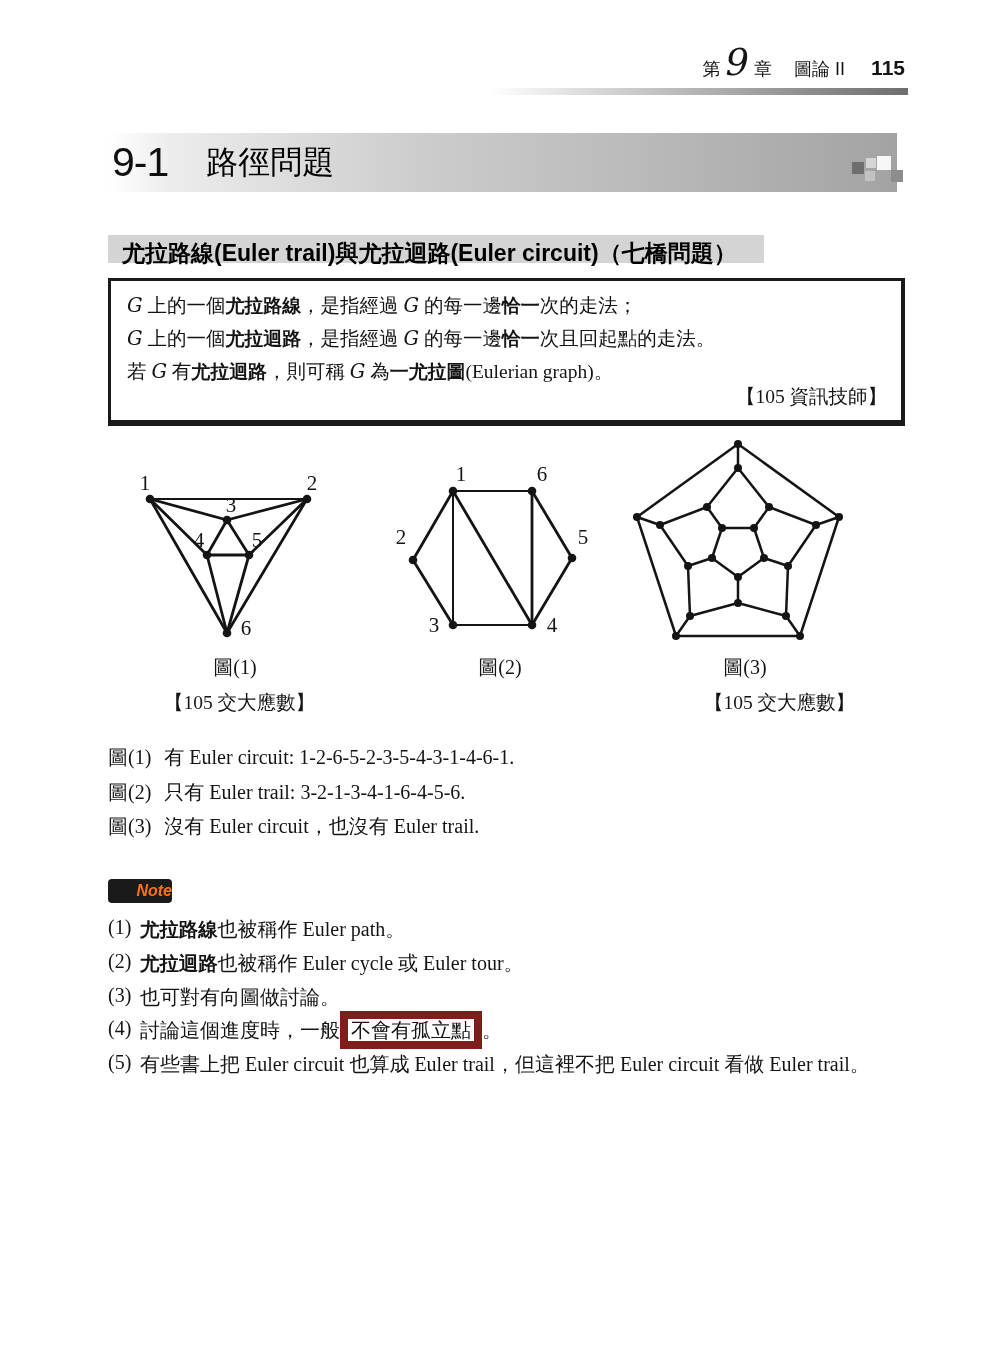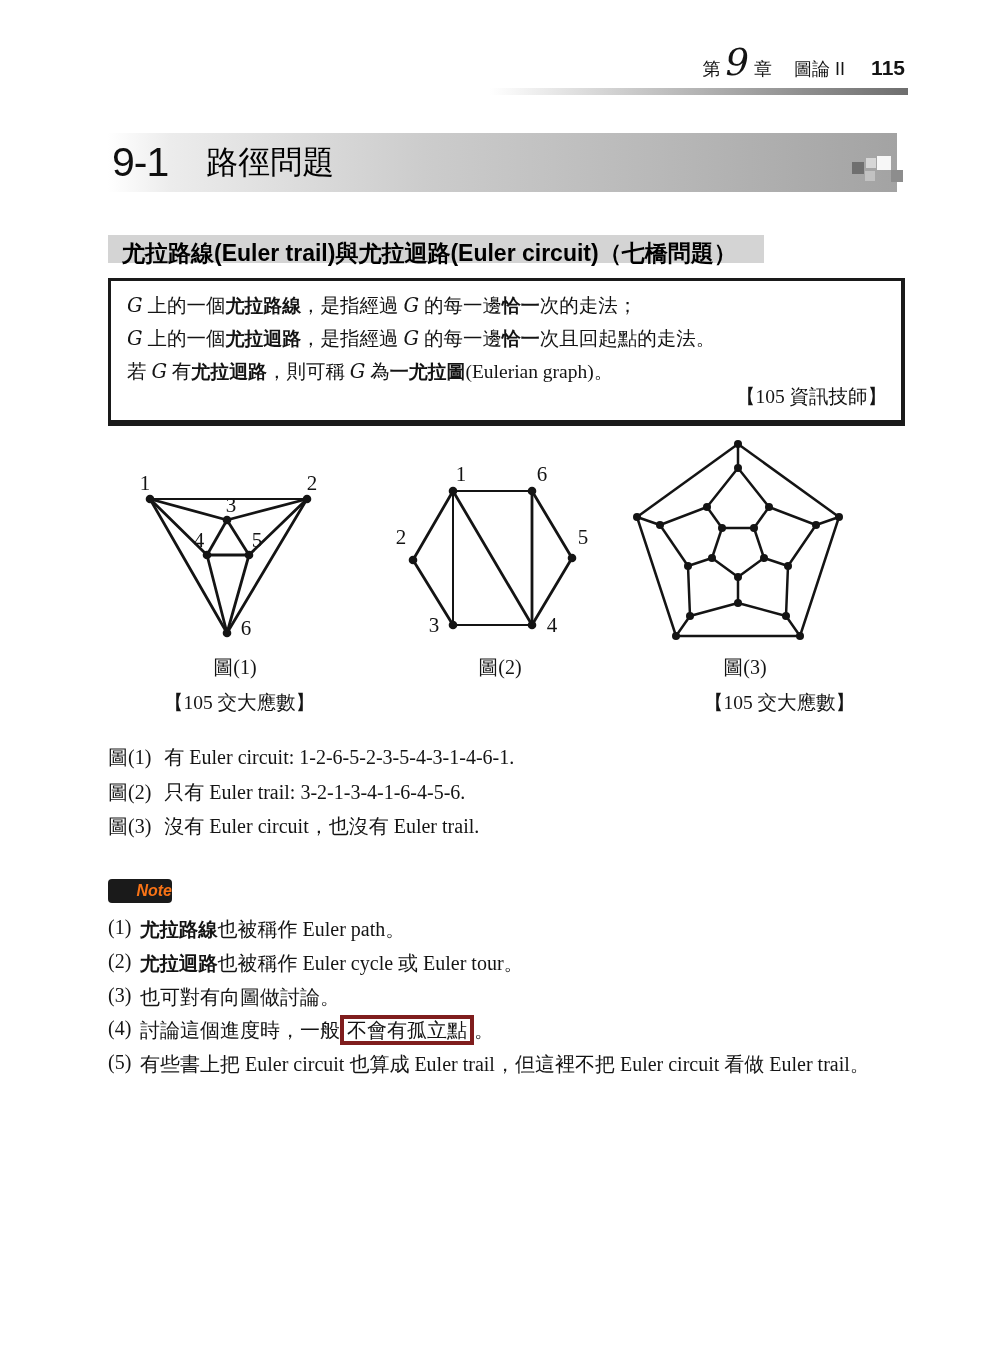--- a/index.html
+++ b/index.html
@@ -48,21 +48,21 @@
   
   .def-box {
     position:absolute; left:108px; top:278px; width:797px; height:148px;
     border:3px solid #1a1a1a; border-right-width:4px; border-bottom-width:6px;
     padding:8px 14px 6px 16px; font-size:19.5px;
   }
   .def-line { line-height:33px; white-space:nowrap; }
   .def-src { position:absolute; right:14px; bottom:10px; font-size:19.5px; }
   .seg-bold { font-weight:bold; font-family:"Liberation Sans", sans-serif; font-size:0.97em; }
   .seg-italic { font-style:italic; font-family:"DejaVu Serif", serif; }
-  .seg-boxed { border:4px solid #7f1d1d; padding:0 3px; }
+  .seg-boxed { border:8px solid #7f1d1d; padding:0 3px; }
   
   .graph-svg { position:absolute; }
   .g1 { left:115px; top:448px; }
   .g2 { left:385px; top:448px; }
   .g3 { left:618px; top:438px; }
   .fig-caption { position:absolute; width:230px; text-align:center; font-size:20px; }
   .cap1 { left:120px; top:654px; }
   .cap2 { left:385px; top:654px; }
   .cap3 { left:630px; top:654px; }
   .fig-source { position:absolute; width:220px; text-align:right; font-size:19.5px; }

